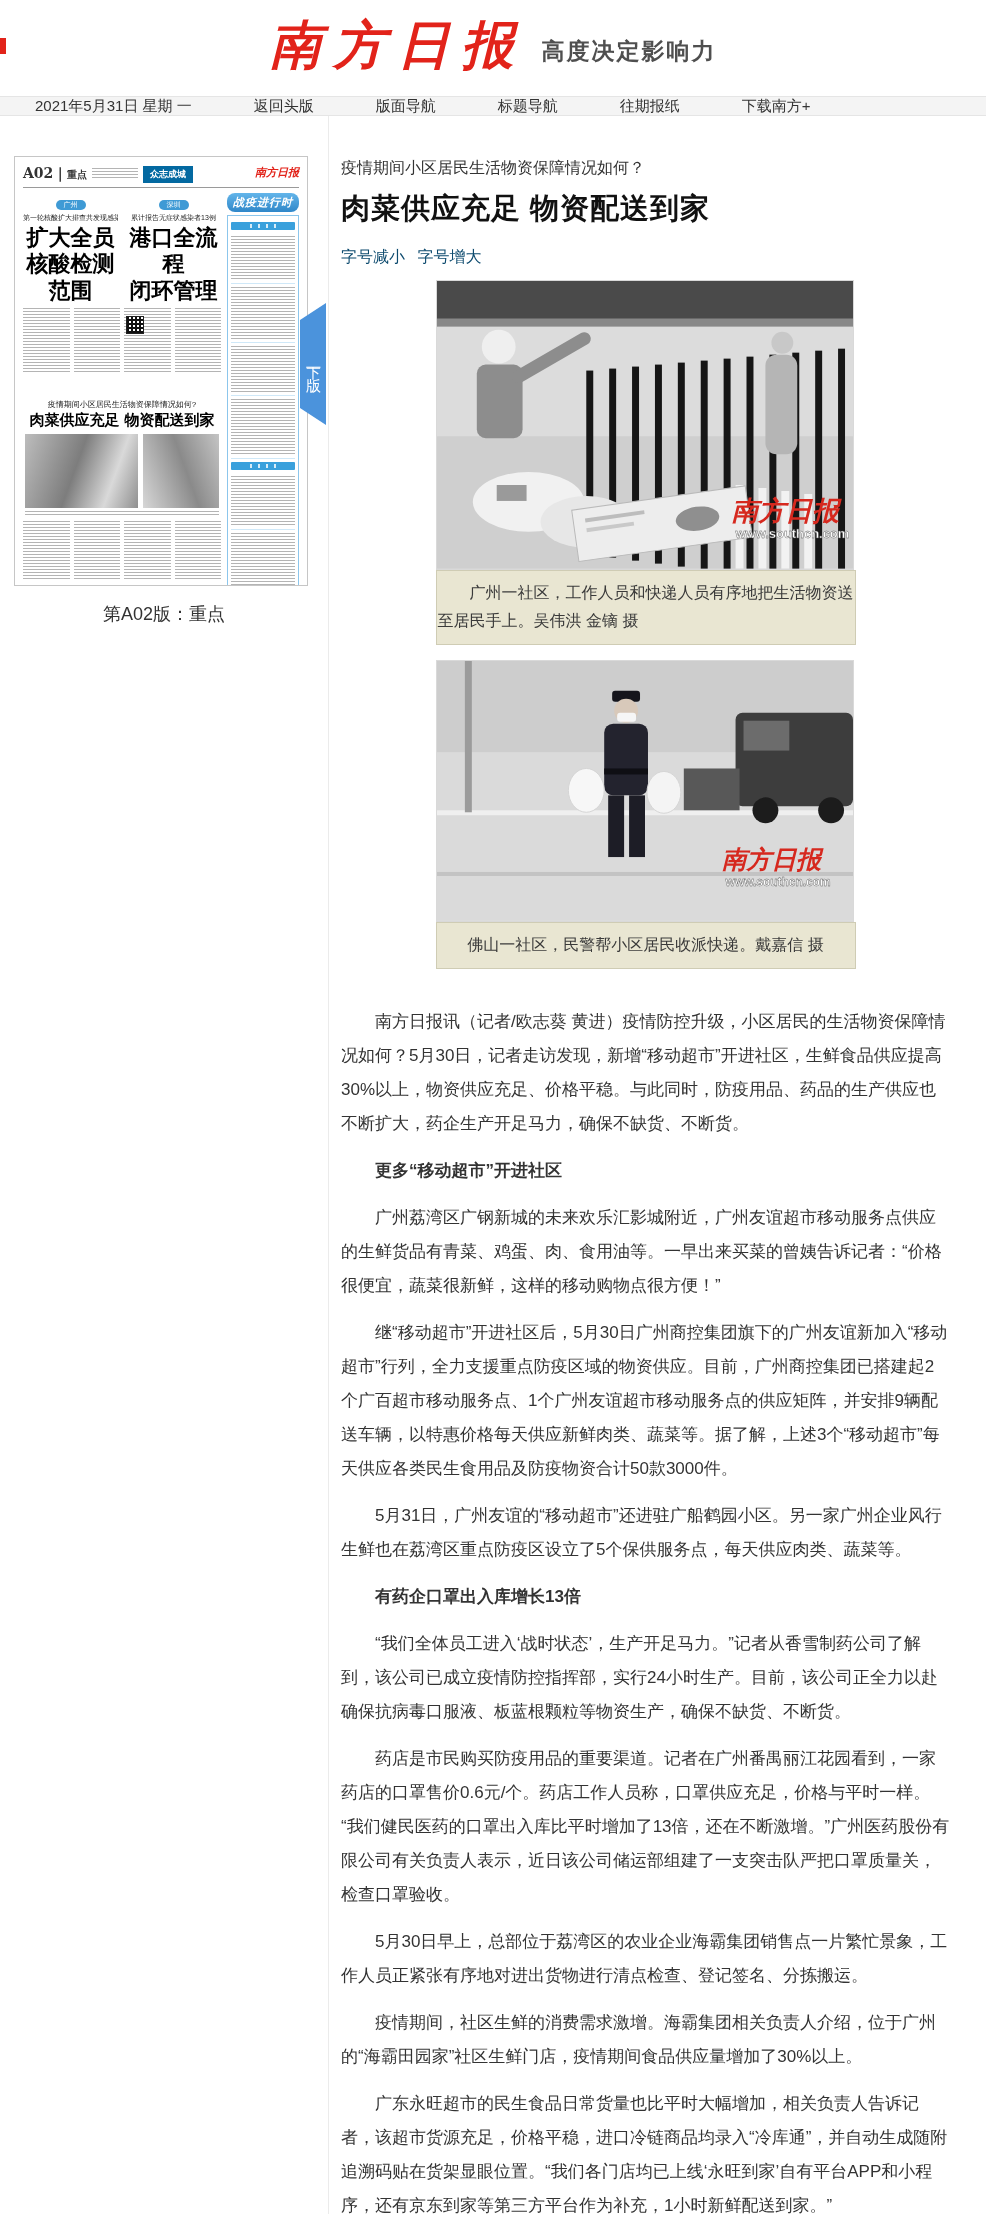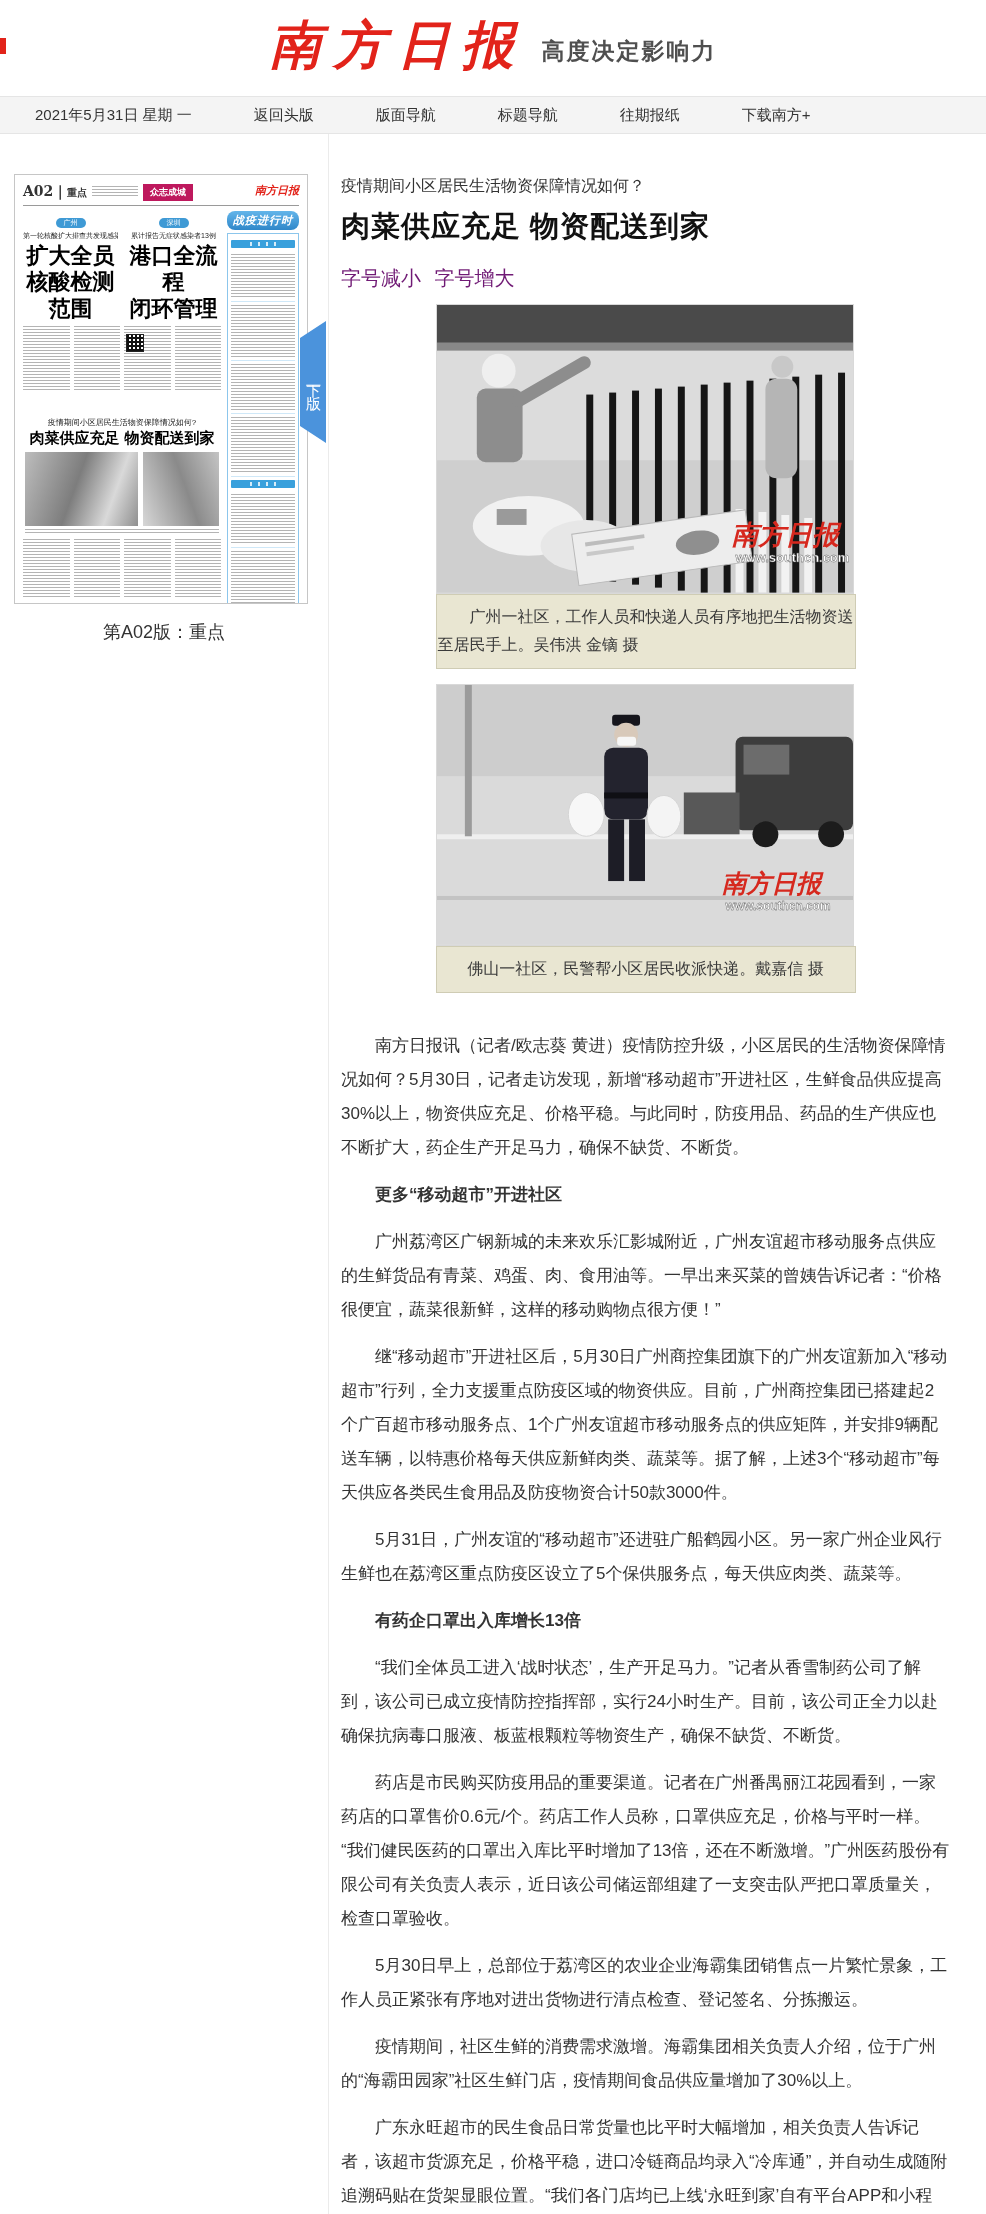--- a/index.html
+++ b/index.html
@@ -12,39 +12,39 @@
   .site-header { height: 96px; position: relative; background:#fff; }
   .corner-mark { position:absolute; left:0; top:38px; width:6px; height:16px; background:#e2231a; }
   .logo-row { display:flex; justify-content:center; align-items:flex-end; gap:16px; padding-top:16px; }
   .logo-cn {
     font-family:"DejaVu Serif", serif; font-weight:bold; font-style:italic;
     color:#e2231a; font-size:52px; line-height:1.1; letter-spacing:12px;
   }
   .tagline { font-size:23px; font-weight:bold; color:#4f4f4f; padding-bottom:6px; letter-spacing:2px; }
   
   .navbar {
-    height:38px; background:#f4f4f4; border-top:1px solid #e5e5e5; border-bottom:1px solid #e5e5e5;
+    height:20px; background:#f4f4f4; border-top:1px solid #e5e5e5; border-bottom:1px solid #e5e5e5;
     display:flex; align-items:center; font-size:15px; color:#333;
   }
   .nav-date { margin-left:35px; margin-right:62px; }
   .nav-link { margin-right:62px; color:#333; text-decoration:none; cursor:pointer; }
   
   .content { display:flex; background:#fff; min-height:2080px; }
   .sidebar { width:328px; position:relative; flex:0 0 328px; }
   .main { flex:1; border-left:1px solid #ebebeb; padding:0 36px 0 12px; }
   
   .thumb {
     width:294px; height:430px; margin:40px 0 0 14px; background:#fff;
     border:1px solid #c6c6c6; padding:8px 8px; position:relative; overflow:hidden; cursor:pointer;
   }
   .np-top { display:flex; align-items:flex-start; gap:5px; }
   .np-plate { font-family:"DejaVu Serif",serif; font-weight:bold; font-size:14px; white-space:nowrap; }
   .np-plate small { font-size:10px; }
   .np-meta { width:46px; height:12px; margin-top:3px; }
-  .np-banner { background:#be185d; color:#fff; font-size:9px; font-weight:bold; padding:2px 7px; white-space:nowrap; margin-top:1px; }
+  .np-banner { background:#0369a1; color:#fff; font-size:9px; font-weight:bold; padding:2px 7px; white-space:nowrap; margin-top:1px; }
   .np-logo { color:#e2231a; font-family:"DejaVu Serif",serif; font-weight:bold; font-style:italic; font-size:11px; margin-left:auto; white-space:nowrap; }
   .np-rule { border-top:1px solid #9a9a9a; margin:4px 0 5px; }
   .np-cols { display:flex; gap:6px; }
   .np-left { flex:1; min-width:0; }
   .np-right { width:72px; flex:0 0 72px; }
   .np-heads { display:flex; gap:8px; }
   .np-head { flex:1; text-align:center; min-width:0; }
   .np-pill { display:inline-block; background:#3f9ad5; color:#fff; border-radius:7px; font-size:7px; line-height:1.4; padding:0 8px; }
   .np-kick { font-size:7px; color:#222; margin:2px 0 1px; white-space:nowrap; overflow:hidden; }
   .np-h1 { font-family:"DejaVu Serif",serif; font-weight:bold; font-size:22px; line-height:1.2; color:#000; }
@@ -79,21 +79,21 @@
     clip-path:polygon(100% 0,100% 100%,0 86%,0 14%);
     color:#fff; writing-mode:vertical-rl; font-size:15px; letter-spacing:6px;
     display:flex; align-items:center; justify-content:center; cursor:pointer;
   }
   .thumb-caption { text-align:center; margin-top:16px; font-size:18px; color:#333; }
   
   .intro { margin-top:42px; font-size:16px; color:#333; }
   .title { margin-top:10px; font-size:29px; font-weight:bold; color:#111; letter-spacing:1px; font-family:"Liberation Sans",sans-serif; }
   .meta { margin-top:14px; font-size:15px; color:#555; }
   .meta .comment-link { color:#555; cursor:pointer; margin-left:6px; }
-  .fontctrl { margin-top:18px; font-size:20px; color:#701a75; }
+  .fontctrl { margin-top:18px; font-size:16px; color:#0c4a6e; }
   .fontctrl span { cursor:pointer; margin-right:8px; }
   figure { width:420px; margin:12px auto 0; }
   figure.second { margin-top:15px; }
   figure svg { display:block; width:418px; height:auto; border:1px solid #d9d9d9; background:#ddd; }
   .photo-cap {
     background:#e9e6d2; border:1px solid #cfccb4; padding:8px 1px;
     font-size:16px; line-height:1.8; color:#3a3a3a;
   }
   .photo-cap.indent { text-indent:2em; }
   .photo-cap.center { text-align:center; }

